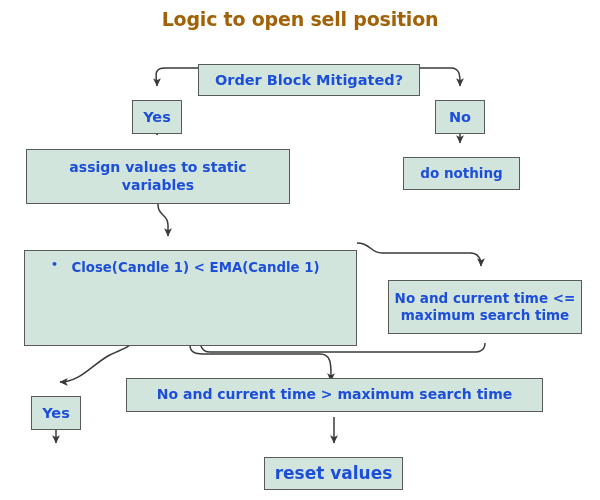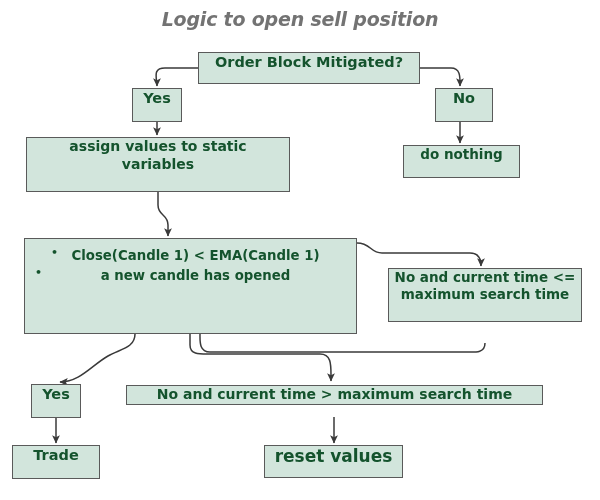--- a/index.html
+++ b/index.html
@@ -16,57 +16,58 @@
     font-family: "DejaVu Sans", "Liberation Sans", sans-serif;
   }
   #title {
     position: absolute;
     left: 0;
     top: 8px;
     width: 600px;
     text-align: center;
     font-size: 19px;
     font-weight: bold;
-    color: #737373;
+    color: #a16207;
     letter-spacing: -0.2px;
-    font-style: italic;
   }
   svg.wires {
     position: absolute;
     left: 0;
     top: 0;
     width: 600px;
     height: 500px;
     pointer-events: none;
   }
   .node {
     position: absolute;
     box-sizing: border-box;
     background: #d2e5dc;
     border: 1px solid #5a5a5a;
     display: flex;
+    align-items: center;
     justify-content: center;
     text-align: center;
-    color: #14532d;
+    color: #1d4ed8;
     font-weight: bold;
     line-height: 1.28;
     z-index: 2;
+    margin-top: 12px;
   }
   .node-text { display: block; padding: 0 4px; }
 
   #n-decision { left: 198px; top: 52px;  width: 222px; height: 32px; font-size: 14.5px; }
   #n-yes1     { left: 132px; top: 88px;  width: 50px;  height: 34px; font-size: 14.5px; }
-  #n-no1      { left: 435px; top: 88px;  width: 58px;  height: 34px; font-size: 14.5px; }
+  #n-no1      { left: 435px; top: 88px;  width: 50px;  height: 34px; font-size: 14.5px; }
   #n-assign   { left: 26px;  top: 137px; width: 264px; height: 55px; font-size: 14px; }
   #n-donoth   { left: 403px; top: 145px; width: 117px; height: 33px; font-size: 13.5px; }
   #n-cond     { left: 24px;  top: 238px; width: 333px; height: 96px;
                 display: block; padding: 8px 6px 6px 0; font-size: 13.3px; }
   #n-noright  { left: 388px; top: 268px; width: 194px; height: 54px; font-size: 13.5px; }
   #n-yes2     { left: 31px;  top: 384px; width: 50px;  height: 34px; font-size: 14.5px; }
-  #n-nogt     { left: 126px; top: 385px; width: 417px; height: 20px; font-size: 14px; }
+  #n-nogt     { left: 126px; top: 366px; width: 417px; height: 34px; font-size: 14px; }
   #n-trade    { left: 12px;  top: 445px; width: 88px;  height: 34px; font-size: 14.5px; }
   #n-reset    { left: 264px; top: 445px; width: 139px; height: 33px; font-size: 17px; }
 
   #n-cond ul {
     list-style: none;
     margin: 0;
     padding: 0;
   }
   #n-cond li {
     position: relative;
@@ -139,37 +140,33 @@
     <span class="node-text">assign values to static variables</span>
   </div>
 
   <div class="node" id="n-donoth">
     <span class="node-text">do nothing</span>
   </div>
 
   <div class="node" id="n-cond">
     <ul>
       <li class="l1">Close(Candle 1) &lt; EMA(Candle 1)</li>
-      <li class="l3">a new candle has opened</li>
     </ul>
   </div>
 
   <div class="node" id="n-noright">
     <span class="node-text">No and current time &lt;= maximum search time</span>
   </div>
 
   <div class="node" id="n-yes2">
     <span class="node-text">Yes</span>
   </div>
 
   <div class="node" id="n-nogt">
     <span class="node-text">No and current time &gt; maximum search time</span>
   </div>
 
-  <div class="node" id="n-trade">
-    <span class="node-text">Trade</span>
-  </div>
 
   <div class="node" id="n-reset">
     <span class="node-text">reset values</span>
   </div>
 
 </div>
 
 </body></html>

